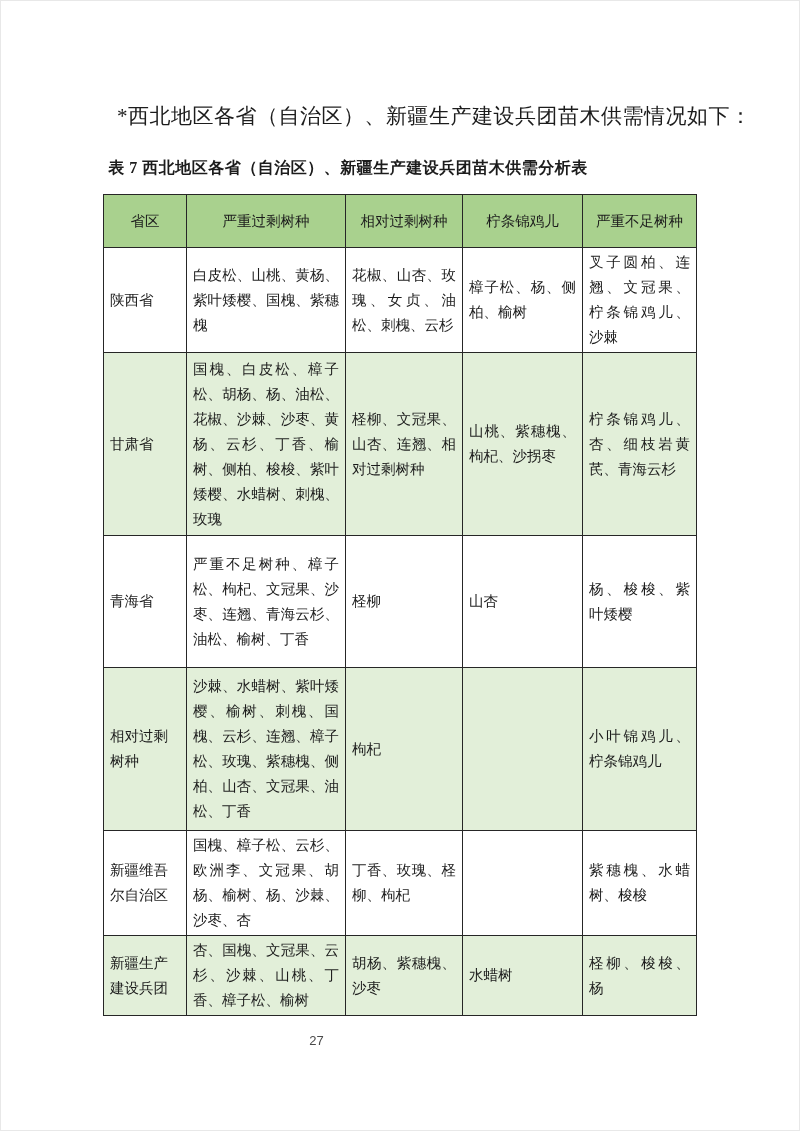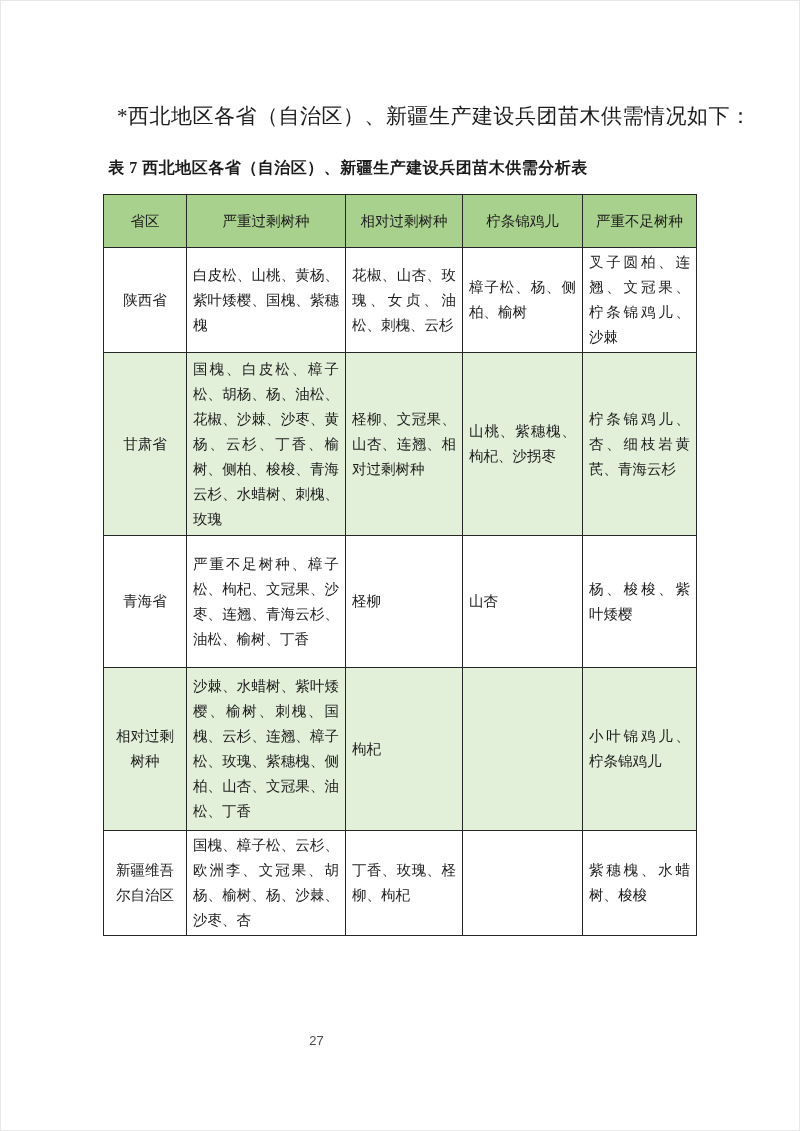--- a/index.html
+++ b/index.html
@@ -51,21 +51,21 @@
     font-weight: normal;
     overflow: hidden;
   }
   table.supply thead th {
     background: var(--header-bg, #a9d18e);
     height: 48px;
     text-align: center;
     padding: 2px 8px;
   }
   td.region {
-    text-align: center;
+    text-align: left;
     padding: 2px 4px;
   }
   td.species {
     text-align: justify;
     text-justify: inter-character;
   }
   tr.alt td { background: var(--row-alt-bg, #e2efd9); }
   .page-number {
     position: absolute;
     left: 0; top: 1033px;
@@ -105,21 +105,21 @@
   <tbody>
     <tr style="height:105px;">
       <td class="region">陕西省</td>
       <td class="species">白皮松、山桃、黄杨、紫叶矮樱、国槐、紫穗槐</td>
       <td class="species">花椒、山杏、玫瑰、女贞、油松、刺槐、云杉</td>
       <td class="species">樟子松、杨、侧柏、榆树</td>
       <td class="species">叉子圆柏、连翘、文冠果、柠条锦鸡儿、沙棘</td>
     </tr>
     <tr class="alt" style="height:183px;">
       <td class="region">甘肃省</td>
-      <td class="species">国槐、白皮松、樟子松、胡杨、杨、油松、花椒、沙棘、沙枣、黄杨、云杉、丁香、榆树、侧柏、梭梭、青海云杉、水蜡树、刺槐、玫瑰</td>
+      <td class="species">国槐、白皮松、樟子松、胡杨、杨、油松、花椒、沙棘、沙枣、黄杨、云杉、丁香、榆树、侧柏、梭梭、紫叶矮樱、水蜡树、刺槐、玫瑰</td>
       <td class="species">柽柳、文冠果、山杏、连翘、相对过剩树种</td>
       <td class="species">山桃、紫穗槐、枸杞、沙拐枣</td>
       <td class="species">柠条锦鸡儿、杏、细枝岩黄芪、青海云杉</td>
     </tr>
     <tr style="height:132px;">
       <td class="region">青海省</td>
       <td class="species">严重不足树种、樟子松、枸杞、文冠果、沙枣、连翘、青海云杉、油松、榆树、丁香</td>
       <td class="species">柽柳</td>
       <td class="species">山杏</td>
       <td class="species">杨、梭梭、紫叶矮樱</td>
@@ -131,16 +131,23 @@
       <td class="species"></td>
       <td class="species">小叶锦鸡儿、柠条锦鸡儿</td>
     </tr>
     <tr style="height:101px;">
       <td class="region">新疆维吾尔自治区</td>
       <td class="species">国槐、樟子松、云杉、欧洲李、文冠果、胡杨、榆树、杨、沙棘、沙枣、杏</td>
       <td class="species">丁香、玫瑰、柽柳、枸杞</td>
       <td class="species"></td>
       <td class="species">紫穗槐、水蜡树、梭梭</td>
     </tr>
+    <tr class="alt" style="height:79px;">
+      <td class="region">新疆生产建设兵团</td>
+      <td class="species">杏、国槐、文冠果、云杉、沙棘、山桃、丁香、樟子松、榆树</td>
+      <td class="species">胡杨、紫穗槐、沙枣</td>
+      <td class="species">水蜡树</td>
+      <td class="species">柽柳、梭梭、杨</td>
+    </tr>
   </tbody>
 </table>
 
 <div class="page-number">27</div>
 
 </body></html>

